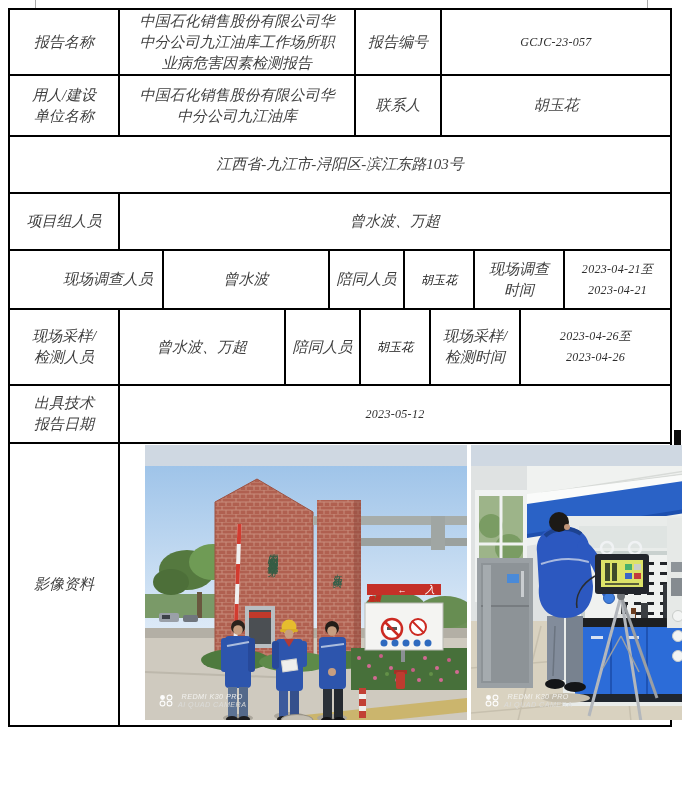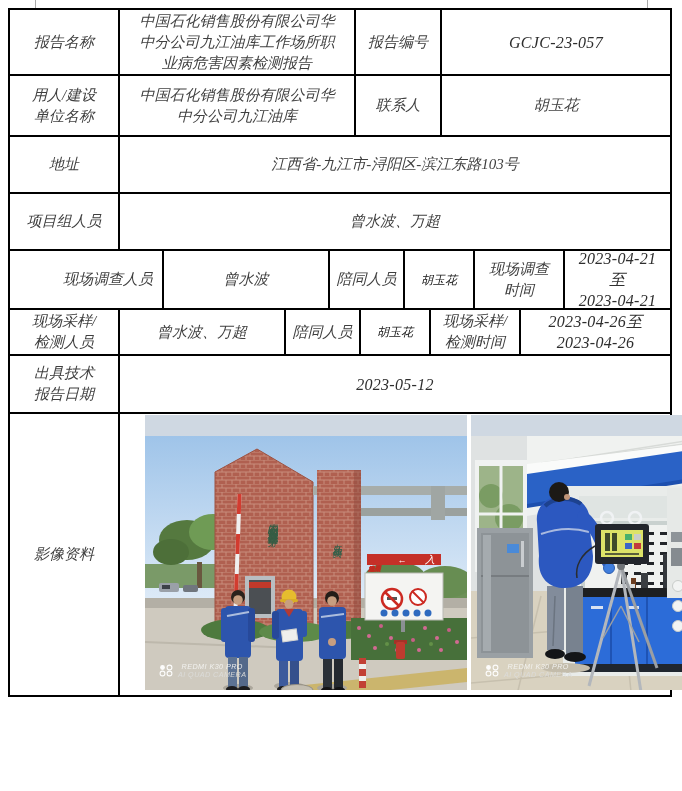--- a/index.html
+++ b/index.html
@@ -17,22 +17,22 @@
   .cell:last-child{border-right:none;}
   .grow{flex:1 1 auto;}
   .w-label{width:110px;}
   .w-name{width:236px;}
   .w-no{width:86px;}
   .w-b{width:166px;}
   .w-c{width:75px;}
   .w-d{width:70px;}
   .w-e{width:90px;}
   .r1{height:66px;} .r2{height:61px;} .r3{height:57px;} .r4{height:57px;}
-  .r5{height:59px;padding-left:44px;} .r6{height:46px;} .r7{height:58px;} .r8{height:281px;gap:24px;}
-  .latin{font-size:16px;color:#2e2e2e;letter-spacing:.3px;}
+  .r5{height:59px;padding-left:44px;} .r6{height:76px;} .r7{height:58px;} .r8{height:281px;gap:24px;}
+  .latin{font-size:12px;color:#2e2e2e;letter-spacing:.3px;}
   .small-sans{font-family:"Liberation Sans","DejaVu Sans",sans-serif;font-size:12px;line-height:16px;color:#141414;}
   
   .media-cell{position:relative;padding:0;}
   .photo{position:absolute;top:1px;overflow:hidden;background:#cfd8e2;}
   .photo svg{display:block;}
   #photo1{left:1px;width:322px;height:275px;}
   #photo2{left:327px;width:220px;height:275px;}
   .overlay{position:absolute;pointer-events:none;}
   .monument-text{left:121px;top:30px;height:154px;writing-mode:vertical-rl;font-size:10.5px;line-height:12px;
                  color:#2f5d44;letter-spacing:1px;opacity:.95;overflow:hidden;}
@@ -72,21 +72,20 @@
     <div class="row r2">
       <div class="cell w-label">用人/建设
 单位名称</div>
       <div class="cell w-name">中国石化销售股份有限公司华
 中分公司九江油库</div>
       <div class="cell w-no">联系人</div>
       <div class="cell grow">胡玉花</div>
     </div>
 
     <div class="row r3">
-      <div class="cell w-label">地址</div>
       <div class="cell grow">江西省-九江市-浔阳区-滨江东路103号</div>
     </div>
 
     <div class="row r4">
       <div class="cell w-label">项目组人员</div>
       <div class="cell grow">曾水波、万超</div>
     </div>
 
     <div class="row r5">
       <div class="cell w-label">现场调查人员</div>

